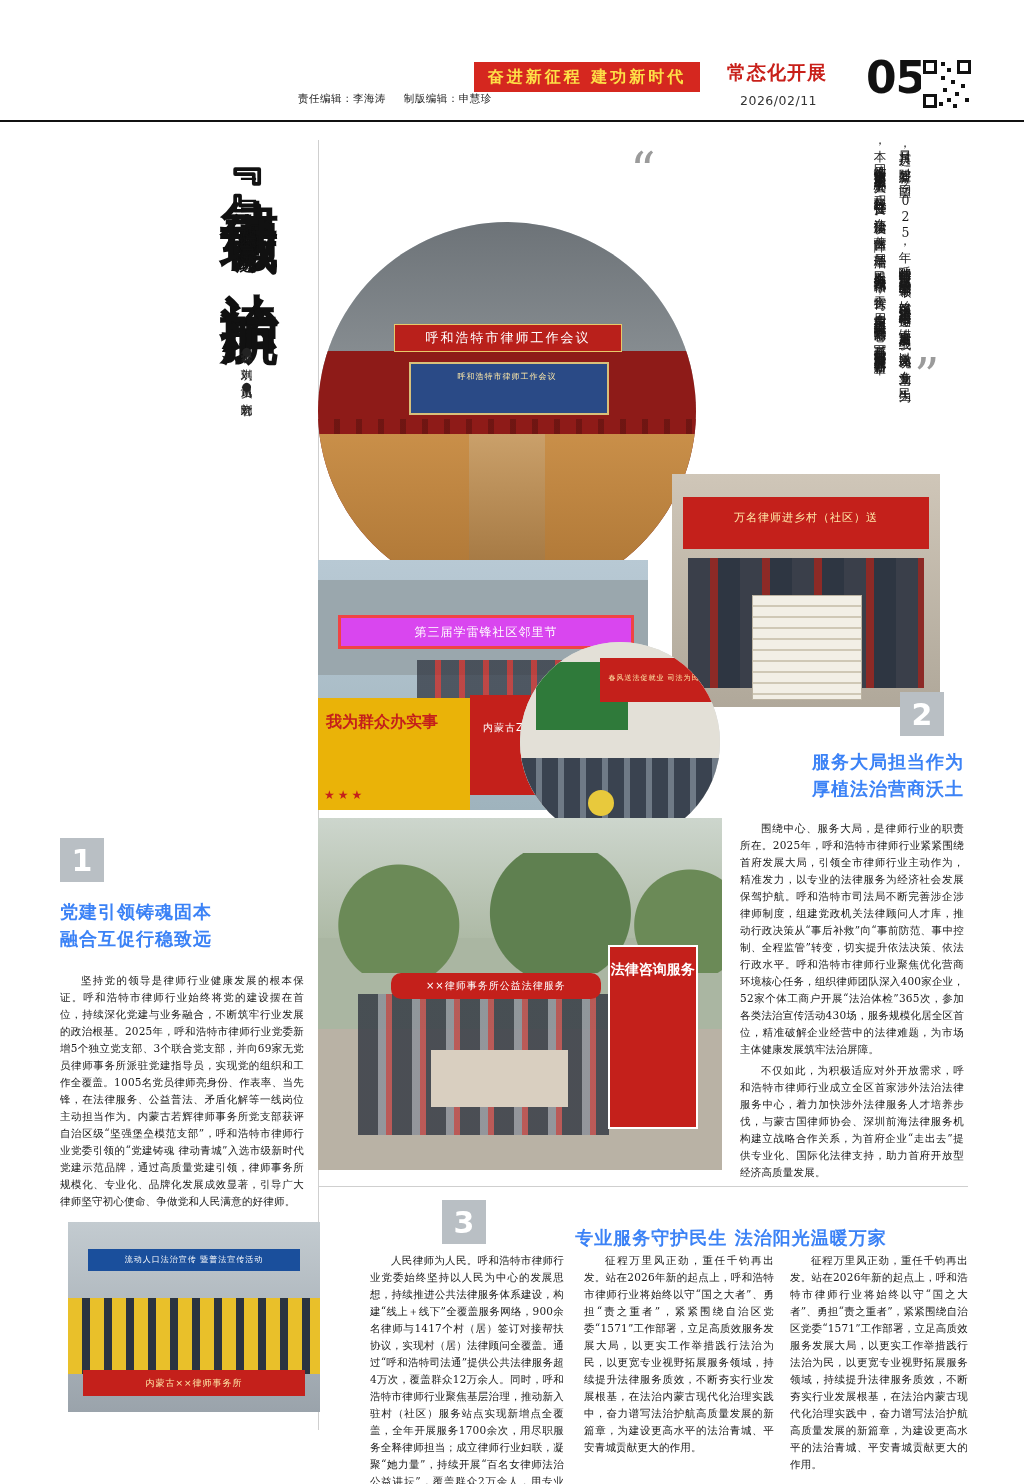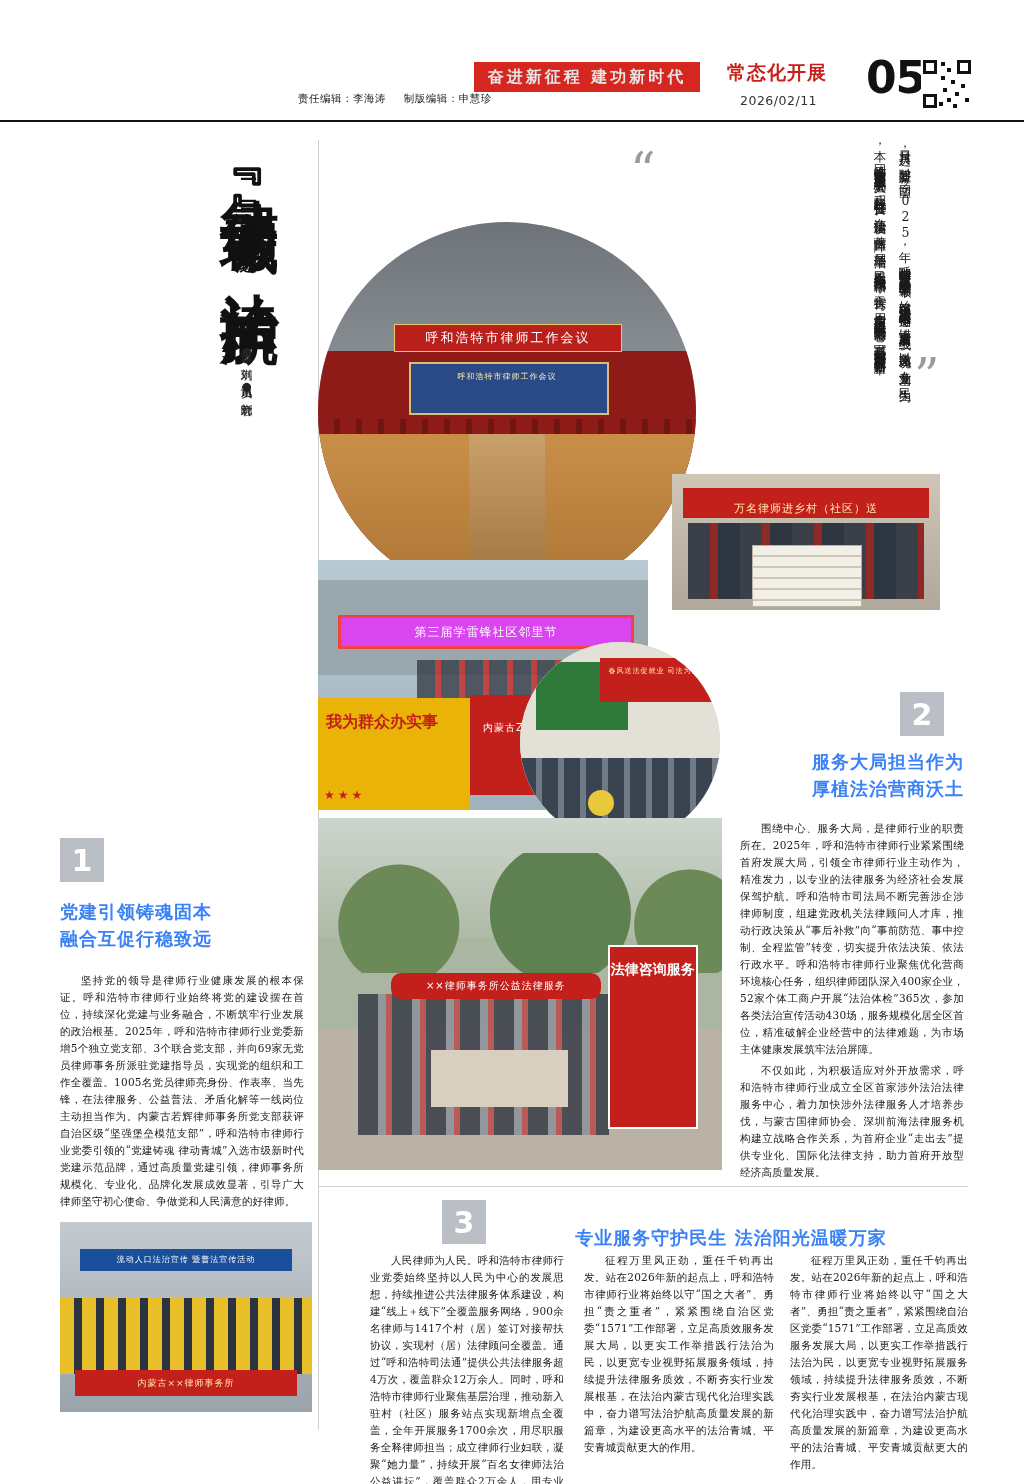--- a/index.html
+++ b/index.html
@@ -12,21 +12,21 @@
     color:#111;
   }
   .page{position:relative;width:1024px;height:1484px;}
 
   
   .masthead{position:absolute;left:0;top:0;width:1024px;height:122px;}
   .credits{position:absolute;left:298px;top:92px;font-size:10.5px;letter-spacing:.5px;color:#222;}
   .credits span{margin-right:14px;}
   .banner{
     position:absolute;left:474px;top:62px;width:226px;height:30px;
-    background:#d5271f;color:#e5e5e5;font-size:16px;font-weight:bold;
+    background:#d5271f;color:#fde047;font-size:16px;font-weight:bold;
     display:flex;align-items:center;justify-content:center;letter-spacing:3px;
     font-family:"DejaVu Sans",sans-serif;
   }
   .paper-name{position:absolute;left:727px;top:60px;font-size:19px;font-weight:bold;color:#c8201a;letter-spacing:1px;}
   .pub-date{position:absolute;left:740px;top:93px;font-size:12.5px;color:#333;letter-spacing:.5px;}
   .page-num{position:absolute;left:866px;top:52px;font-size:44px;font-weight:bold;color:#111;letter-spacing:-1px;}
   .qr{position:absolute;left:921px;top:58px;width:52px;height:52px;background:#fff;}
   .qr i{display:block;position:absolute;background:#111;}
   .rule-top{position:absolute;left:0;top:120px;width:1024px;height:2px;background:#111;}
 
@@ -75,21 +75,21 @@
   .ph1 .floor{position:absolute;left:0;top:56%;width:100%;height:44%;background:linear-gradient(#c98f49,#ab7434);}
   .ph1 .seats{position:absolute;left:0;top:52%;width:100%;height:40%;
     background:repeating-linear-gradient(90deg,#8e1b18 0 16px,#6d1512 16px 22px);opacity:.92;}
   .ph1 .aisle{position:absolute;left:40%;top:56%;width:20%;height:44%;background:linear-gradient(#caa06a,#9c6f39);}
   .ph1 .banner1{position:absolute;left:20%;top:27%;width:60%;height:26px;background:#b9201b;border:1px solid #e8c96a;}
   .ph1 .banner1 span{display:block;text-align:center;line-height:26px;color:#fff;font-size:13px;letter-spacing:2px;}
   .ph1 .banner2{position:absolute;left:27%;top:39%;width:46%;height:16px;}
   .ph1 .banner2 span{display:block;text-align:center;line-height:16px;color:#ffe9a8;font-size:8px;letter-spacing:1px;}
 
   
-  .ph2{left:672px;top:474px;width:268px;height:136px;background:#b9b2a8;}
+  .ph2{left:672px;top:474px;width:268px;height:233px;background:#b9b2a8;}
   .ph2 .wall{position:absolute;inset:0;background:linear-gradient(#cfc6b8,#b0a89a);}
   .ph2 .redban{position:absolute;left:4%;top:10%;width:92%;height:22%;background:#c4201b;}
   .ph2 .redban span{display:block;text-align:center;line-height:42px;color:#ffe9a8;font-size:11px;letter-spacing:1px;}
   .ph2 .ppl{position:absolute;left:6%;top:36%;width:88%;height:56%;
     background:repeating-linear-gradient(90deg,#3a3f4a 0 22px,#8d2a26 22px 30px,#2e3642 30px 52px);}
   .ph2 .boxes{position:absolute;left:30%;top:52%;width:40%;height:44%;
     background:repeating-linear-gradient(#f2efe6 0 9px,#cfc8b6 9px 11px);border:1px solid #bbb3a2;}
 
   
   .ph3{left:318px;top:560px;width:330px;height:250px;background:#b8c7cf;}
@@ -103,40 +103,40 @@
   .ph3 .redflag{position:absolute;left:46%;top:54%;width:40%;height:40%;background:#c4201b;}
   .ph3 .redflag span{display:block;text-align:center;margin-top:26px;color:#fff;font-size:10px;letter-spacing:1px;}
   .ph3 .ppl{position:absolute;left:30%;top:40%;width:60%;height:30%;
     background:repeating-linear-gradient(90deg,#2f3540 0 18px,#c4201b 18px 24px);opacity:.75;}
 
   
   .ph4{left:520px;top:642px;width:200px;height:200px;}
   .ph4 .room{position:absolute;inset:0;background:#e3e0d7;}
   .ph4 .board{position:absolute;left:8%;top:10%;width:46%;height:34%;background:#2f7a3a;}
   .ph4 .redban{position:absolute;left:40%;top:8%;width:58%;height:22%;background:#c4201b;}
-  .ph4 .redban span{display:block;text-align:center;line-height:11px;color:#ffe9a8;font-size:7px;padding-top:8px;letter-spacing:1px;}
+  .ph4 .redban span{display:block;text-align:center;line-height:11px;color:#ffe9a8;font-size:7px;padding-top:15px;letter-spacing:1px;}
   .ph4 .desks{position:absolute;left:0;top:58%;width:100%;height:42%;
     background:repeating-linear-gradient(90deg,#3a4350 0 16px,#6f7a86 16px 22px);}
   .ph4 .vest{position:absolute;left:34%;top:74%;width:26px;height:26px;border-radius:50%;background:#e8c93c;}
 
   
   .ph5{left:318px;top:818px;width:404px;height:352px;background:#aab6a2;}
   .ph5 .sky{position:absolute;left:0;top:0;width:100%;height:34%;background:linear-gradient(#cdd6cd,#aebaa6);}
   .ph5 .trees{position:absolute;left:0;top:10%;width:100%;height:34%;background:radial-gradient(circle at 20% 60%,#6b8a57 0 60px,transparent 61px),radial-gradient(circle at 60% 50%,#5f8050 0 70px,transparent 71px),radial-gradient(circle at 92% 60%,#6b8a57 0 55px,transparent 56px);}
   .ph5 .ground{position:absolute;left:0;top:60%;width:100%;height:40%;background:#b9b2a5;}
   .ph5 .redban{position:absolute;left:18%;top:44%;width:52%;height:26px;background:#c4201b;border-radius:10px;}
   .ph5 .redban span{display:block;text-align:center;line-height:26px;color:#fff;font-size:10px;letter-spacing:1px;}
   .ph5 .board{position:absolute;right:6%;top:36%;width:86px;height:180px;background:#c4201b;border:2px solid #fff;}
   .ph5 .board span{display:block;text-align:center;color:#fff;font-size:14px;padding-top:14px;line-height:1.2;font-weight:bold;}
   .ph5 .tbl{position:absolute;left:28%;top:66%;width:34%;height:16%;background:#d9cfc0;}
   .ph5 .ppl{position:absolute;left:10%;top:50%;width:62%;height:40%;
     background:repeating-linear-gradient(90deg,#2f3540 0 20px,#8a8f99 20px 28px,#b44 28px 34px);opacity:.8;}
 
   
-  .ph6{left:60px;top:1222px;width:252px;height:190px;background:#404040;}
+  .ph6{left:68px;top:1222px;width:252px;height:190px;background:#404040;}
   .ph6 .bld{position:absolute;inset:0;background:linear-gradient(#c3cbd0,#9aa3ab);}
   .ph6 .blueban{position:absolute;left:8%;top:14%;width:84%;height:22px;background:#1a4f9c;}
   .ph6 .blueban span{display:block;text-align:center;line-height:22px;color:#fff;font-size:8px;letter-spacing:1px;}
   .ph6 .crowd{position:absolute;left:0;top:40%;width:100%;height:40%;
     background:repeating-linear-gradient(90deg,#e9c02a 0 14px,#2b3340 14px 22px);}
   .ph6 .redban{position:absolute;left:6%;top:78%;width:88%;height:26px;background:#c4201b;}
   .ph6 .redban span{display:block;text-align:center;line-height:26px;color:#ffe9a8;font-size:9px;letter-spacing:1px;}
 
   
   .sec-num{

